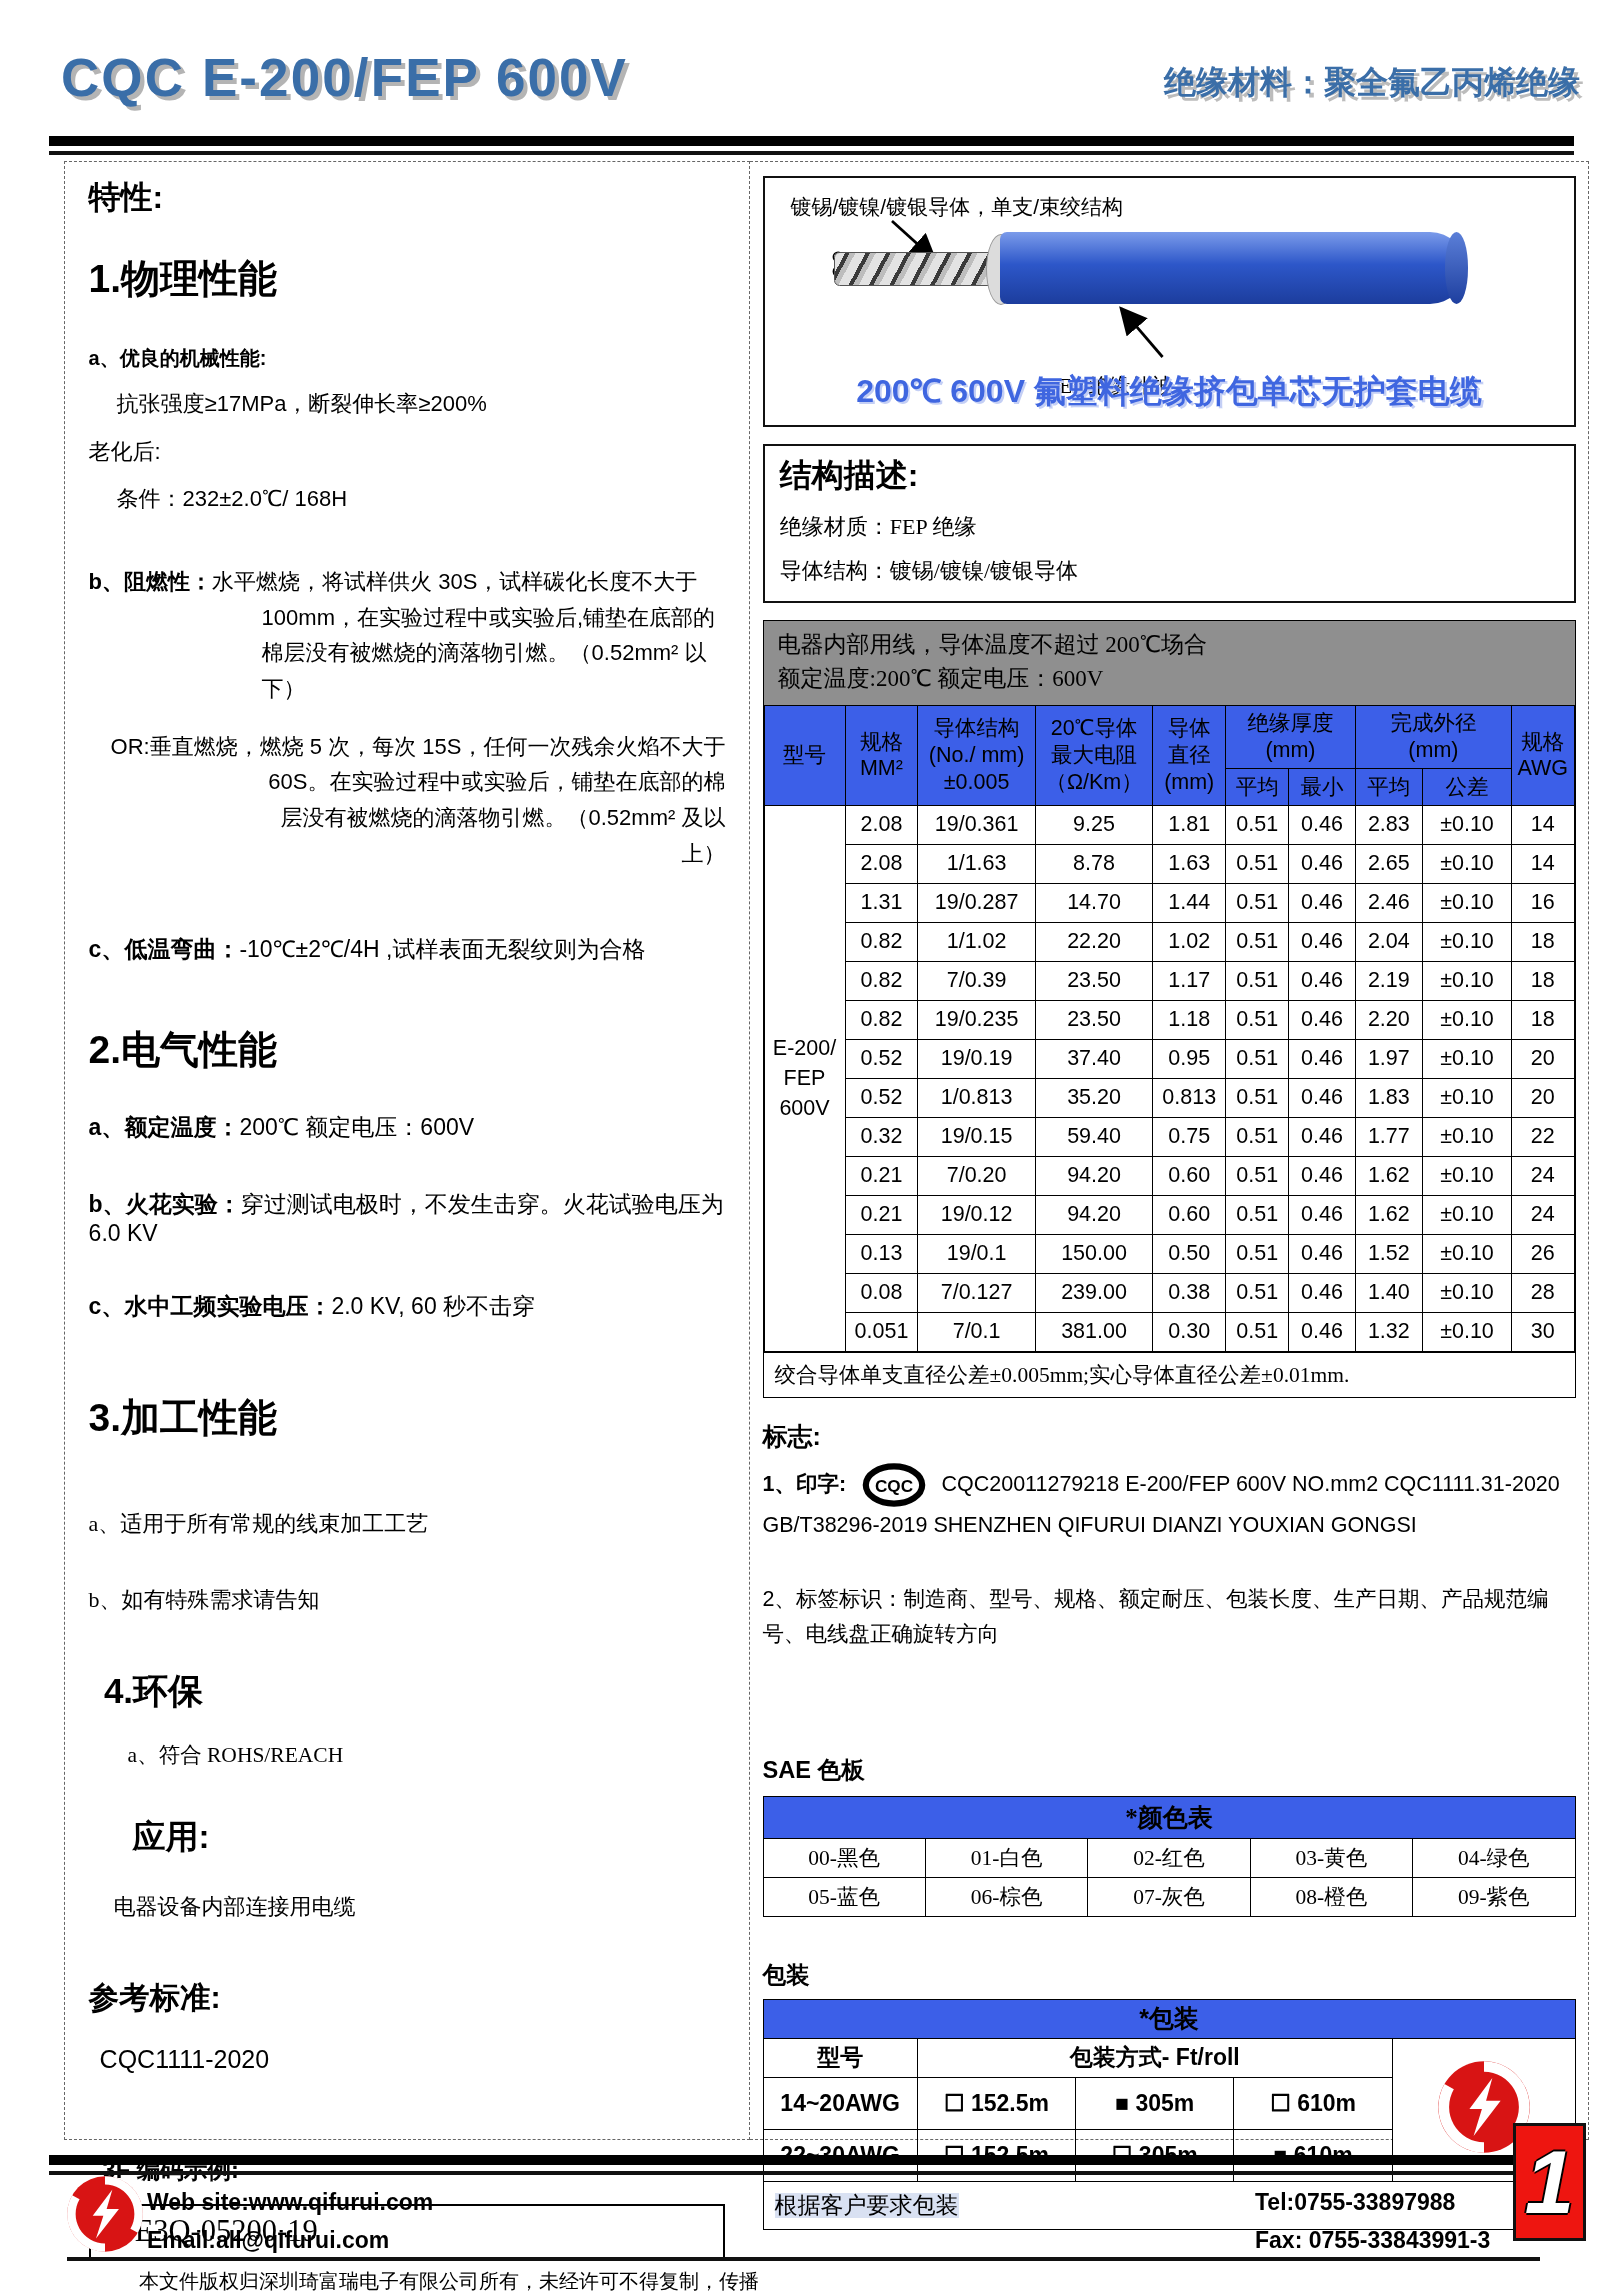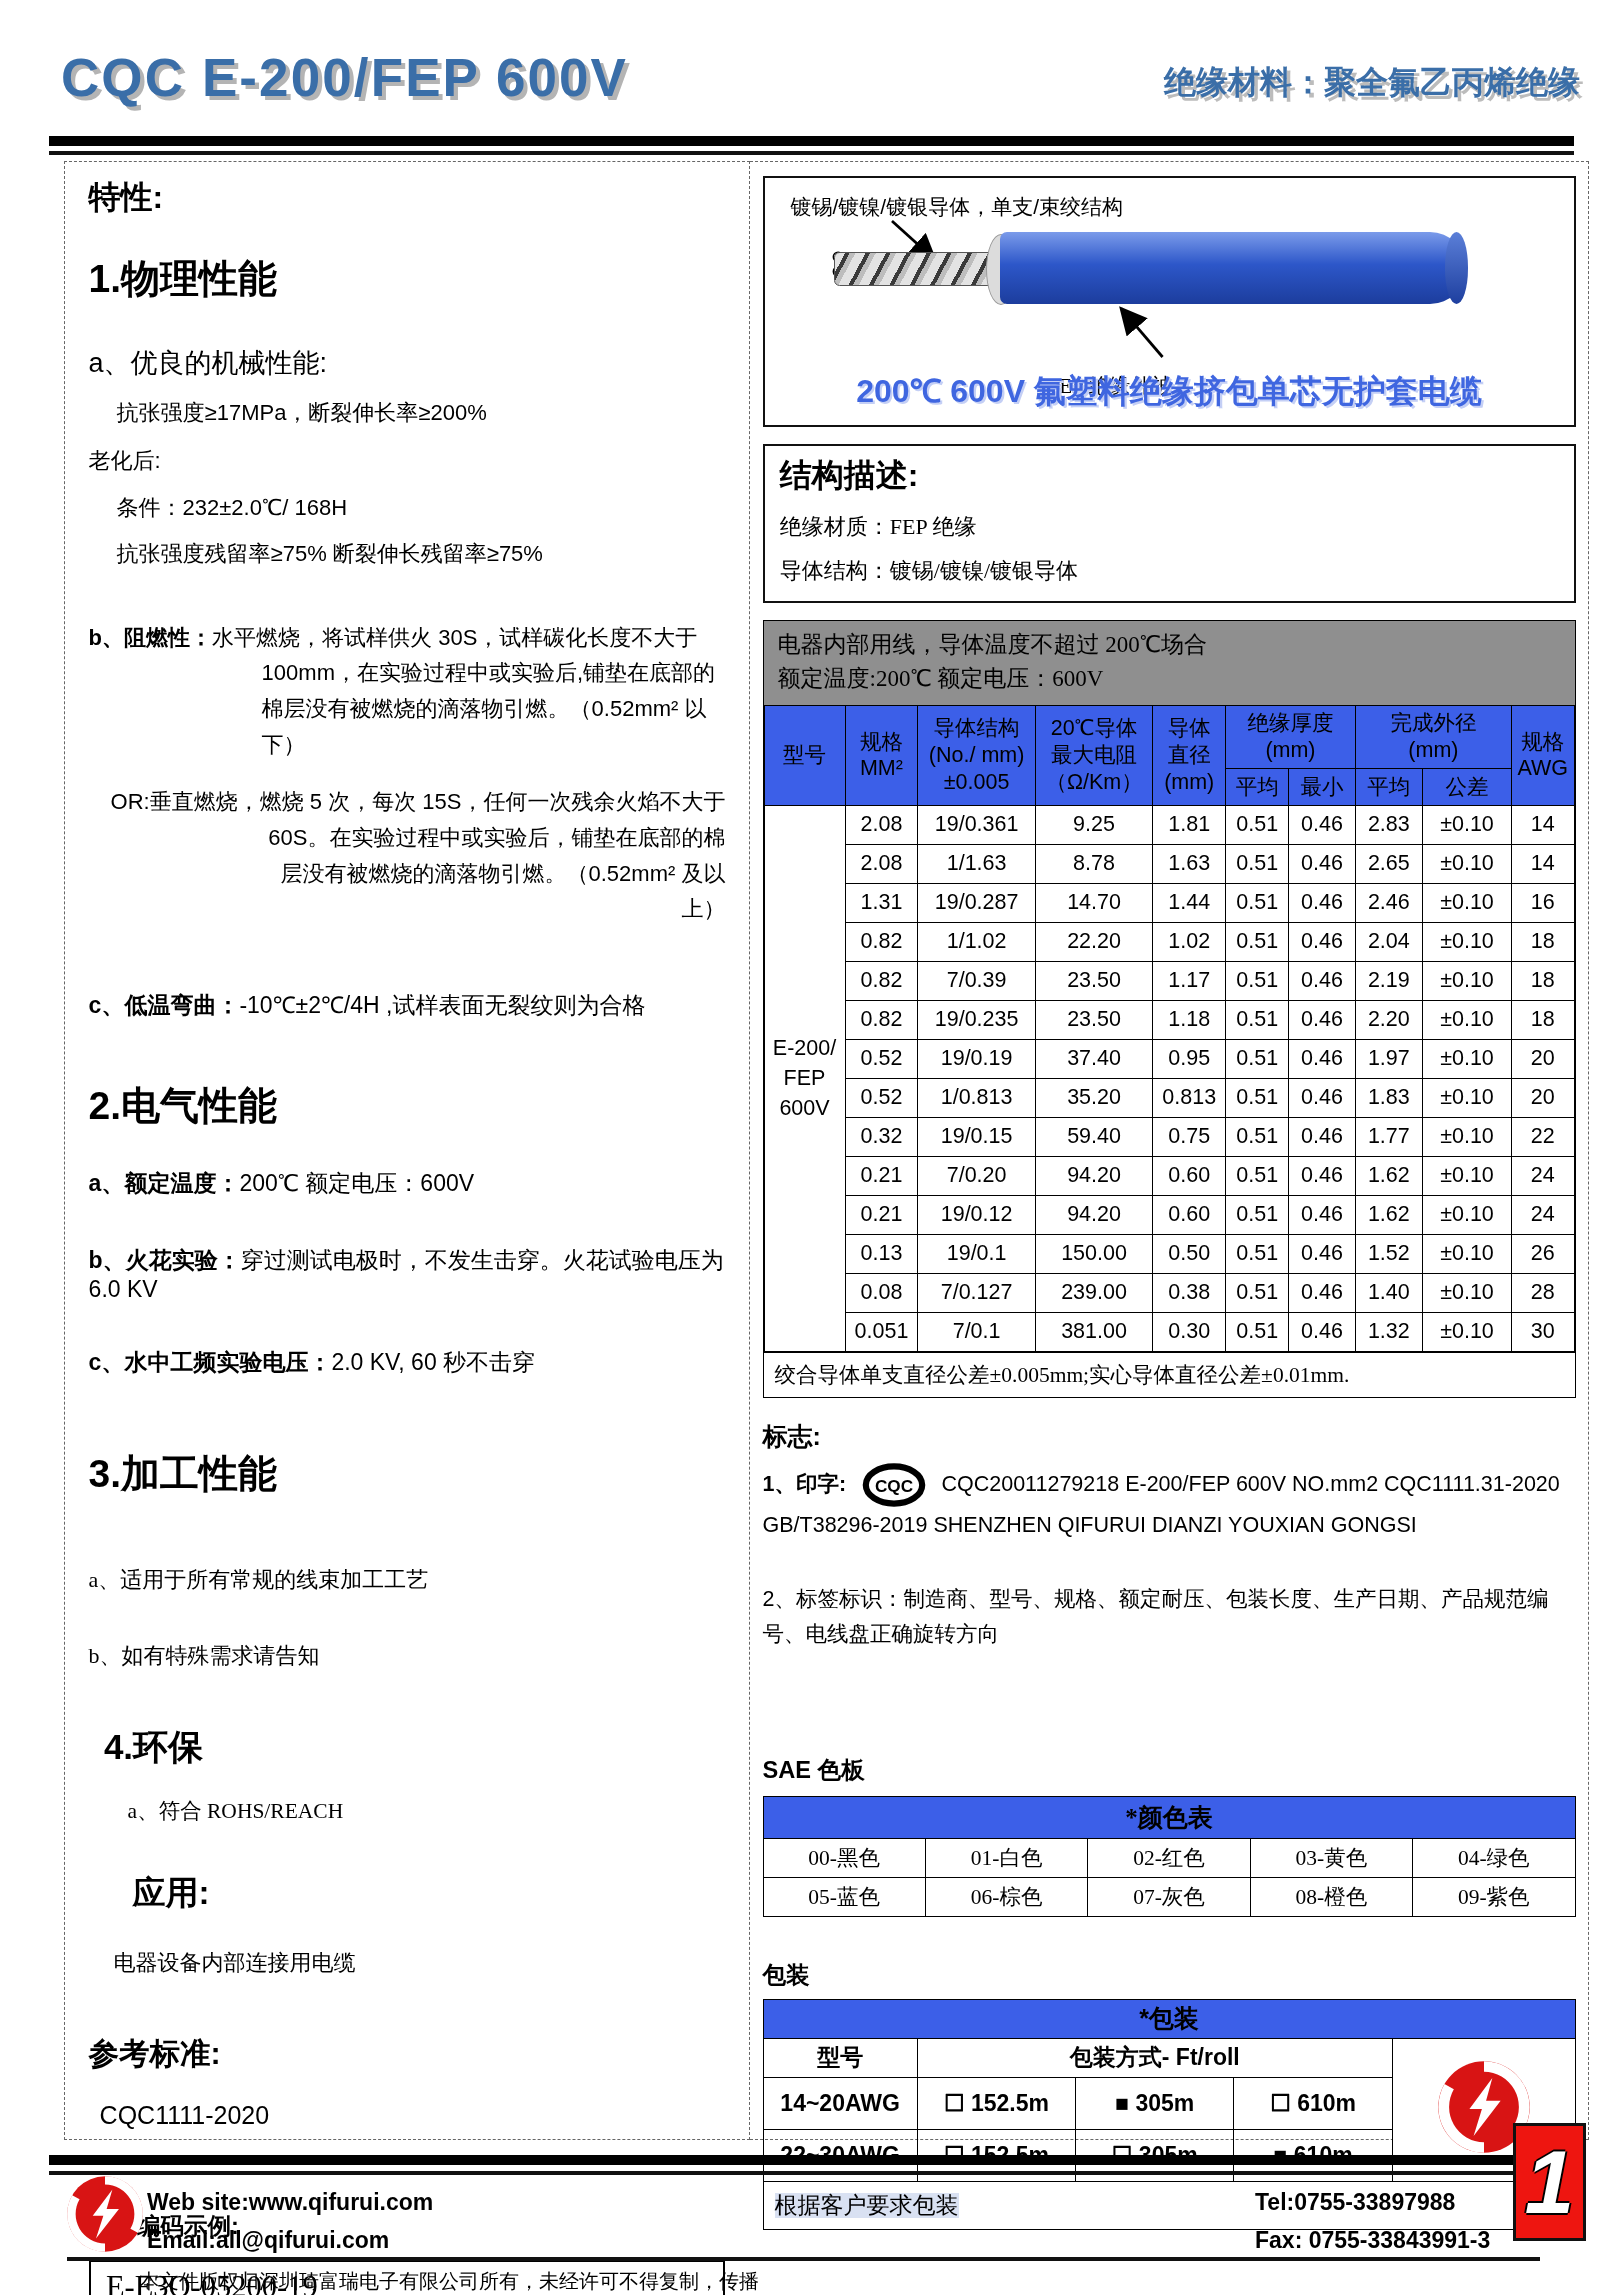--- a/index.html
+++ b/index.html
@@ -18,21 +18,21 @@
 
   
   .content{position:absolute;left:64px;top:161px;width:1525px;height:1979px;display:flex;}
   .col-left{width:686px;border:1.4px dashed #666;border-right:1.4px dashed #666;box-sizing:border-box;
     padding:0 23.6px;}
   .col-right{flex:1;border:1.4px dashed #666;border-left:none;box-sizing:border-box;padding:0 12.5px;}
 
   
   .h-feat{margin-top:14px;font-size:32px;font-weight:bold;}
   .h-phys{margin-top:32px;font-size:39px;font-weight:bold;}
-  .mech-head{margin-top:39px;font-size:27px;font-weight:normal;}
+  .mech-head{margin-top:39px;font-size:20px;font-weight:bold;}
   .line{font-size:22px;line-height:1.3;}
   .mech-line{margin-top:18px;padding-left:28px;}
   .aging-head{margin-top:19.4px;}
   .aging-cond{margin-top:18px;padding-left:28px;}
   .aging-keep{margin-top:18px;padding-left:28px;}
   .flame{margin-top:51px;font-size:22px;line-height:1.62;padding-left:173px;text-indent:-173px;}
   .flame-or{margin-top:16.7px;font-size:22px;line-height:1.62;padding-left:163px;text-indent:-163px;text-align:right;}
   .cold{margin-top:61px;font-size:23px;}
   .h-elec{margin-top:58px;font-size:39px;font-weight:bold;}
   .elec-item{font-size:23px;}
@@ -126,21 +126,20 @@
 
   <div class="content">
 
     <div class="col-left">
       <div class="h-feat">特性:</div>
       <div class="h-phys">1.物理性能</div>
       <div class="mech-head">a、优良的机械性能:</div>
       <div class="line mech-line">抗张强度≥17MPa，断裂伸长率≥200%</div>
       <div class="line aging-head">老化后:</div>
       <div class="line aging-cond">条件：232±2.0℃/ 168H</div>
-      <div class="line aging-keep">抗张强度残留率≥75%  断裂伸长残留率≥75%</div>
       <p class="flame"><b>b、阻燃性：</b><span>水平燃烧，将试样供火 30S，试样碳化长度不大于 100mm，在实验过程中或实验后,铺垫在底部的棉层没有被燃烧的滴落物引燃。（0.52mm² 以下）</span></p>
       <p class="flame-or">OR:垂直燃烧，燃烧 5 次，每次 15S，任何一次残余火焰不大于 60S。在实验过程中或实验后，铺垫在底部的棉层没有被燃烧的滴落物引燃。（0.52mm² 及以上）</p>
       <div class="cold"><b>c、低温弯曲：</b><span>-10℃±2℃/4H ,试样表面无裂纹则为合格</span></div>
       <div class="h-elec">2.电气性能</div>
       <div class="elec-item elec-a"><b>a、额定温度：</b><span>200℃    额定电压：600V</span></div>
       <div class="elec-item elec-b"><b>b、火花实验：</b><span>穿过测试电极时，不发生击穿。火花试验电压为 6.0 KV</span></div>
       <div class="elec-item elec-c"><b>c、水中工频实验电压：</b><span>2.0 KV, 60 秒不击穿</span></div>
       <div class="h-proc">3.加工性能</div>
       <div class="proc-a serif">a、适用于所有常规的线束加工工艺</div>
       <div class="proc-b serif">b、如有特殊需求请告知</div>

